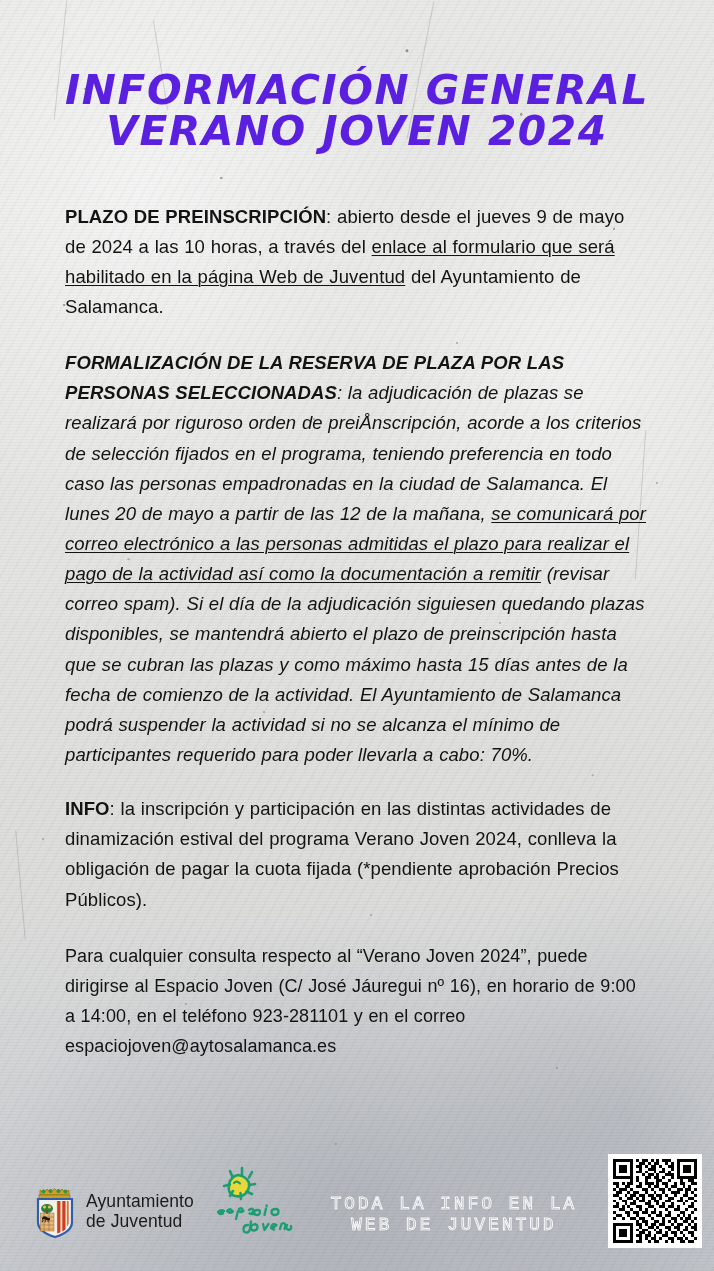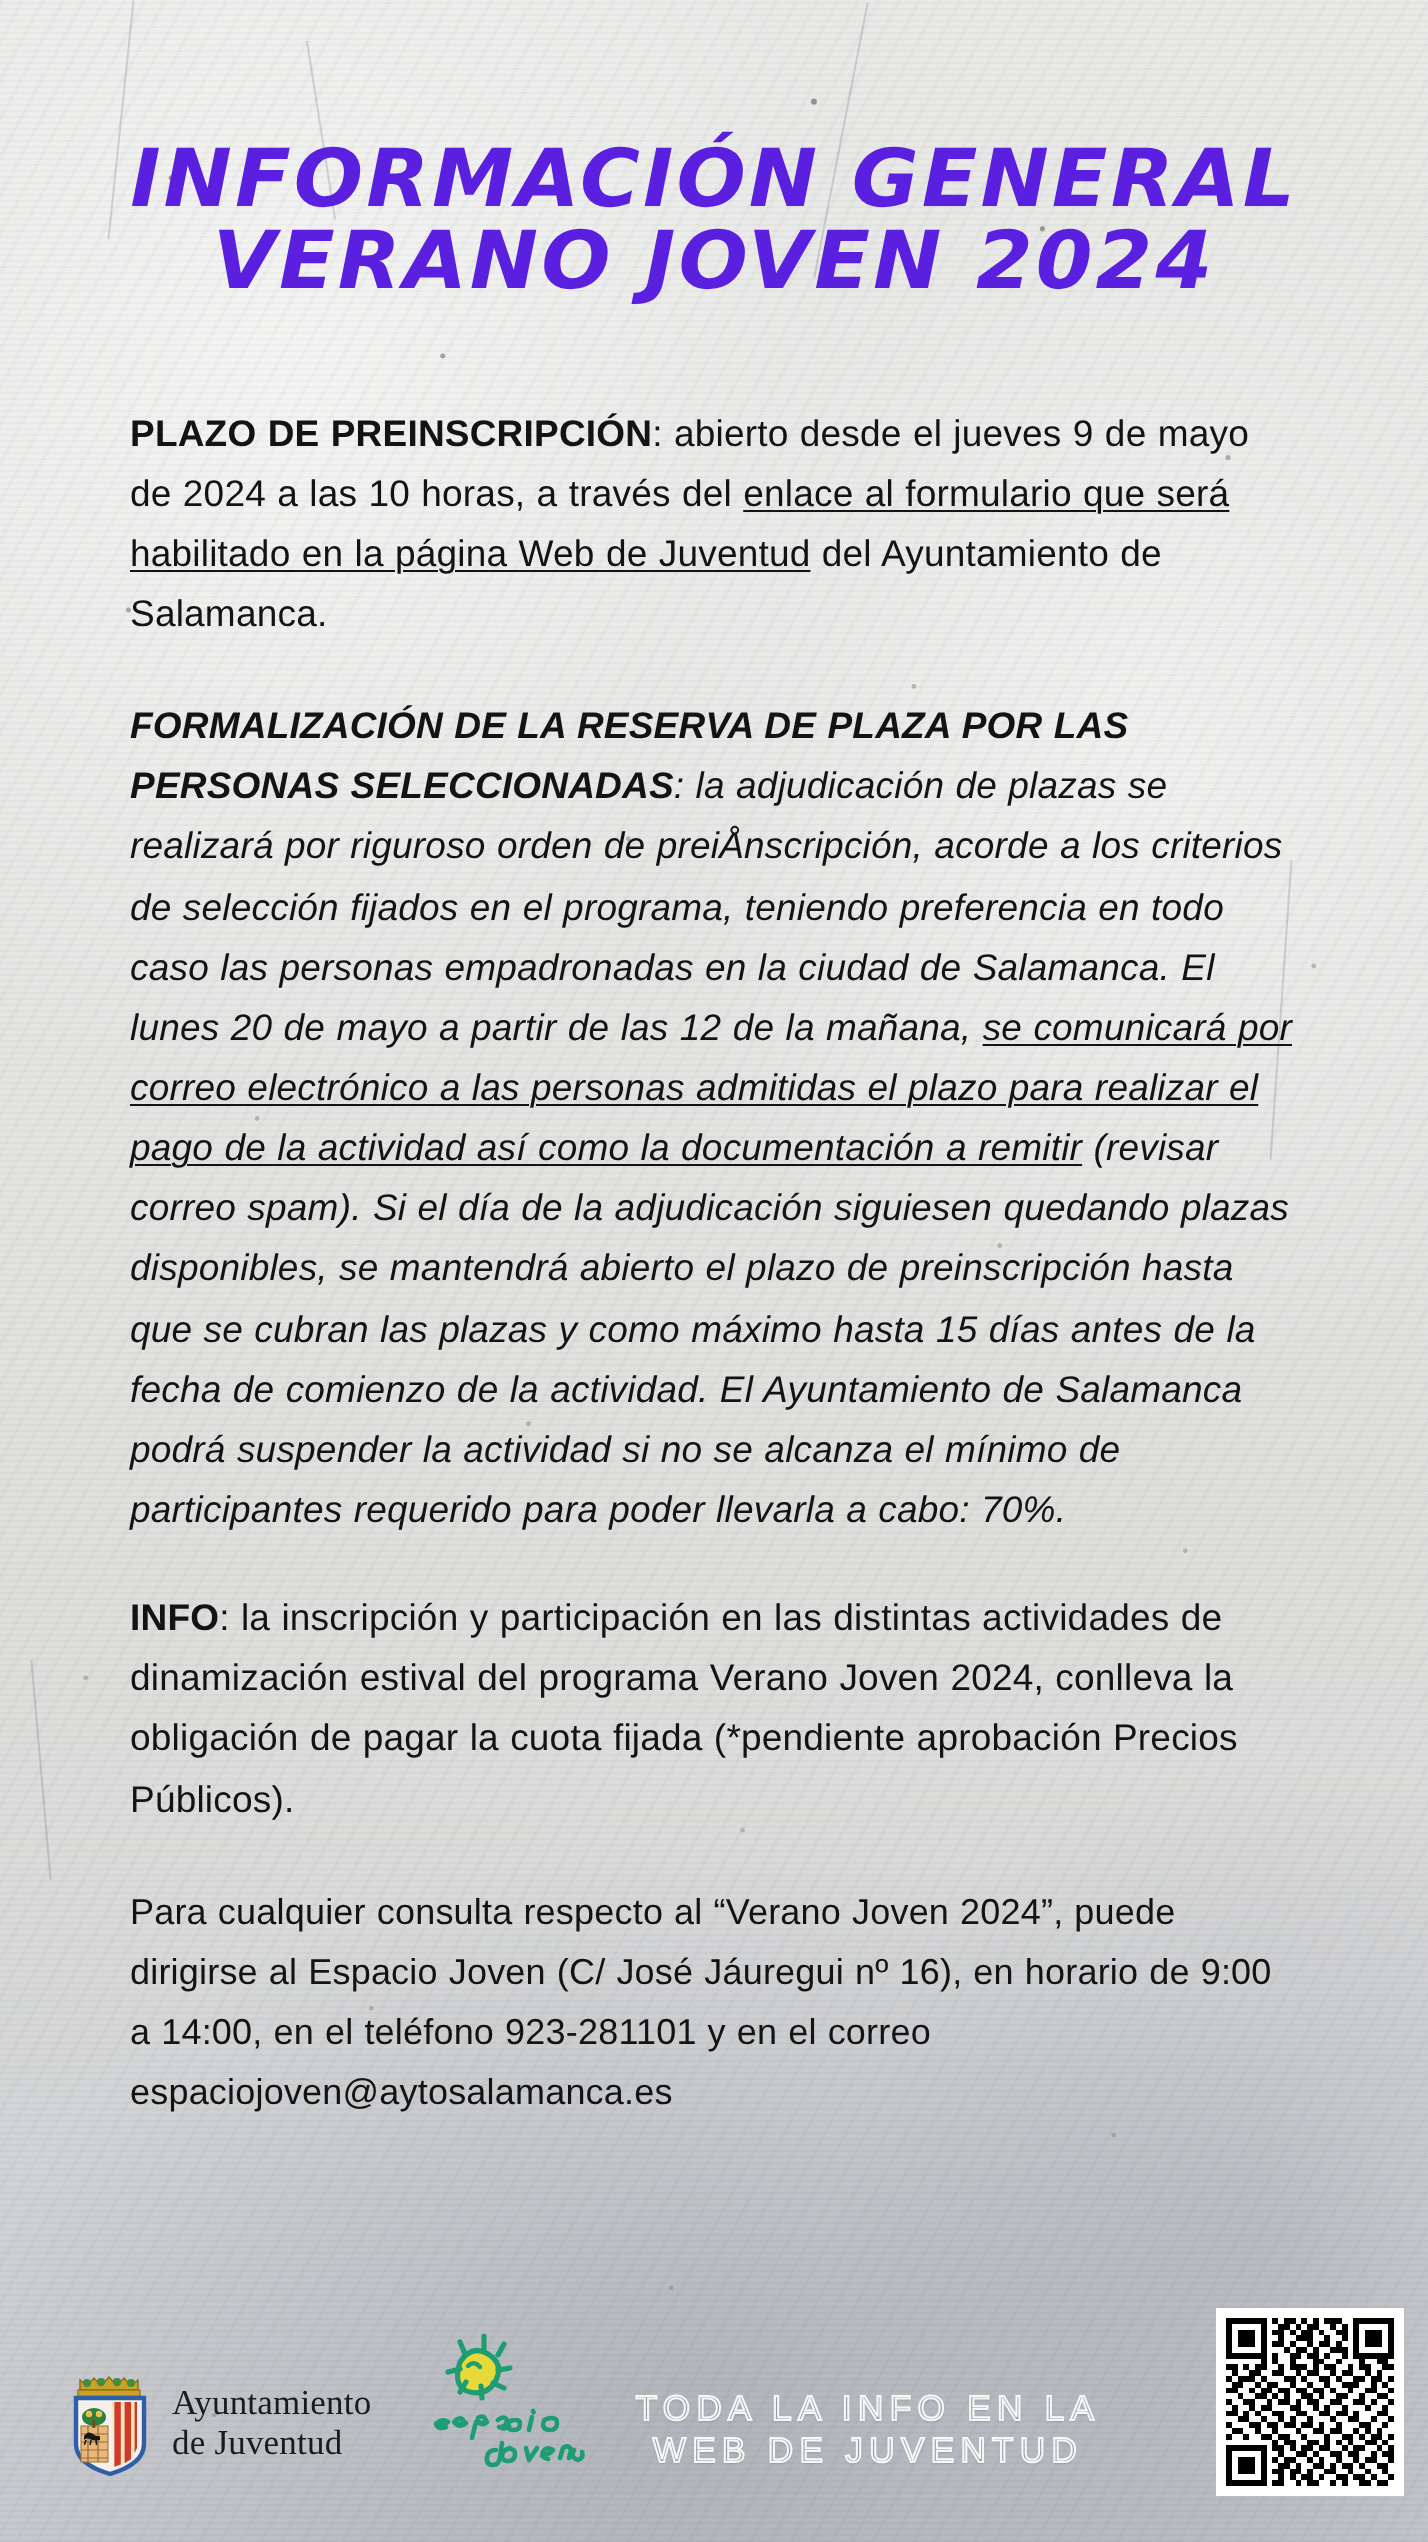--- a/index.html
+++ b/index.html
@@ -93,29 +93,29 @@
   }
 
   
   .footer{
     position:absolute;left:0;right:0;bottom:0;height:122px;z-index:4;
     display:flex;align-items:center;
   }
   .crest-logo{position:absolute;left:34px;bottom:32px;display:flex;align-items:center;gap:10px;}
   .crest{width:42px;height:55px;display:block;}
   .crest-text{
-    font-family:Liberation Serif, serif;
+    font-family:Liberation Sans, sans-serif;
     color:#1b1b1b;font-size:17.5px;line-height:1.12;font-weight:500;
     letter-spacing:.1px;
   }
   .ej-logo{position:absolute;left:208px;bottom:34px;width:92px;height:72px;}
   .ej-logo svg{display:block;}
   .info-text{
-    position:absolute;left:300px;bottom:36px;width:268px;text-align:center;
-    font-family:Liberation Sans, sans-serif;
+    position:absolute;left:320px;bottom:36px;width:268px;text-align:center;
+    font-family:Liberation Mono, monospace;
     font-size:17.5px;line-height:1.16;font-weight:300;letter-spacing:3.2px;
     color:rgba(255,255,255,0);
     -webkit-text-stroke:1px rgba(255,255,255,.92);
     text-transform:uppercase;
     text-shadow:0 1px 1px rgba(110,110,115,.35);
   }
   .qr{
     position:absolute;right:12px;bottom:23px;
     width:94px;height:94px;background:#fff;padding:5px;box-sizing:border-box;
   }

